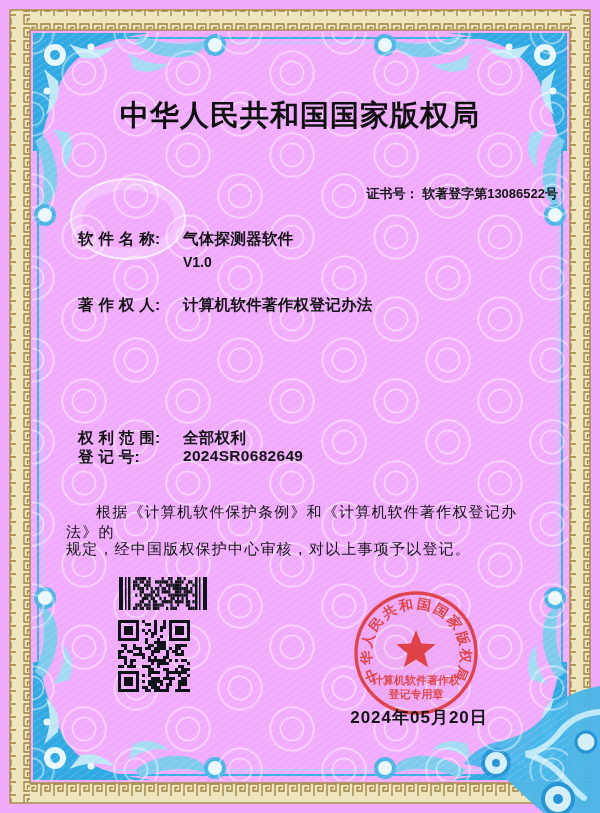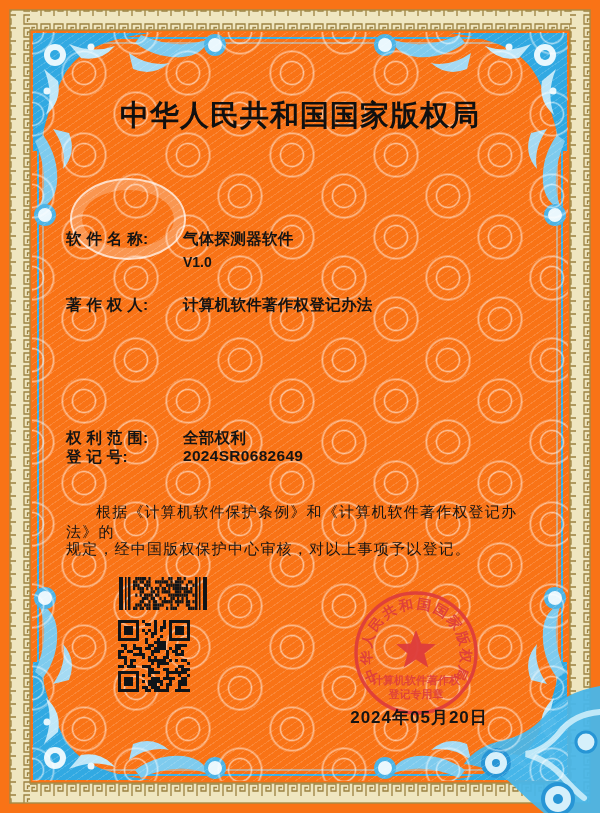--- a/index.html
+++ b/index.html
@@ -1,18 +1,18 @@
 <!DOCTYPE html>
 <html><head>
 <meta charset="utf-8">
 <style>
   html,body{margin:0;padding:0;background:#e9eef2;}
   .page{
     position:relative;width:600px;height:813px;overflow:hidden;
-    background:#f97316;
+    background:#f0abfc;
     font-family:"Liberation Sans", sans-serif;
     -webkit-font-smoothing:antialiased;
   }
   .frame-svg{position:absolute;left:0;top:0;width:600px;height:813px;}
   
   .watermark{
     position:absolute;left:32px;top:32px;right:32px;bottom:32px;
     background-image:
       radial-gradient(circle, rgba(255,255,255,0) 10px, rgba(255,255,255,.55) 11.5px, rgba(255,255,255,0) 13px),
       radial-gradient(circle, rgba(255,255,255,0) 20px, rgba(255,255,255,.5) 21.5px, rgba(255,255,255,0) 23.5px),
@@ -31,21 +31,21 @@
   }
   .txt{position:absolute;color:#141414;white-space:nowrap;}
   .title{
     left:0;width:600px;text-align:center;font-weight:bold;
     font-size:29px;font-family:"Liberation Serif", serif;color:#101010;
   }
   .title.l1{top:96px;letter-spacing:1px;}
   .title.l2{top:139px;letter-spacing:2px;}
   .certno{top:185px;right:42px;font-size:13px;font-weight:bold;text-align:right;}
   .field{left:66px;font-size:15.5px;font-weight:bold;letter-spacing:.3px;}
-  .field .flabel{display:inline-block;}
+  .field .flabel{display:inline-block;margin-left:12px;}
   .field .fvalue{position:absolute;left:117px;top:0;}
   .version-line{left:183px;font-size:14px;font-weight:bold;}
   .statement{left:66px;width:478px;font-size:15px;font-weight:normal;letter-spacing:1.2px;white-space:normal;line-height:20px;}
   .statement.l1{top:502px;text-indent:30px;}
   .statement.l2{top:539px;}
   .barcode{position:absolute;left:119px;top:577px;width:88px;height:33px;}
   .qrcode{position:absolute;left:118px;top:620px;width:72px;height:72px;}
   .seal-svg{position:absolute;left:348px;top:586px;width:136px;height:136px;}
   .date{top:706px;left:338px;width:162px;text-align:center;font-size:17px;font-weight:bold;letter-spacing:1px;}
 </style>
@@ -105,20 +105,24 @@
       <circle cx="558" cy="799" r="5" fill="#2795d5"></circle>
       <circle cx="586" cy="742" r="10" fill="#d6f0fb" stroke="#2795d5" stroke-width="3"></circle>
     </g>
   </svg>
 
   <div class="watermark"></div>
   <div class="emblem-big"></div>
 
   <div class="txt title l1">中华人民共和国国家版权局</div>
 
+  <div class="txt certno">
+    <span>证书号：</span>
+    <span>软著登字第13086522号</span>
+  </div>
 
   <div class="txt field" style="top:229px">
     <span class="flabel">软 件 名 称:</span>
     <span class="fvalue">气体探测器软件</span>
   </div>
   <div class="txt version-line" style="top:254px">V1.0</div>
 
   <div class="txt field" style="top:295px">
     <span class="flabel">著 作 权 人:</span>
     <span class="fvalue">计算机软件著作权登记办法</span>

